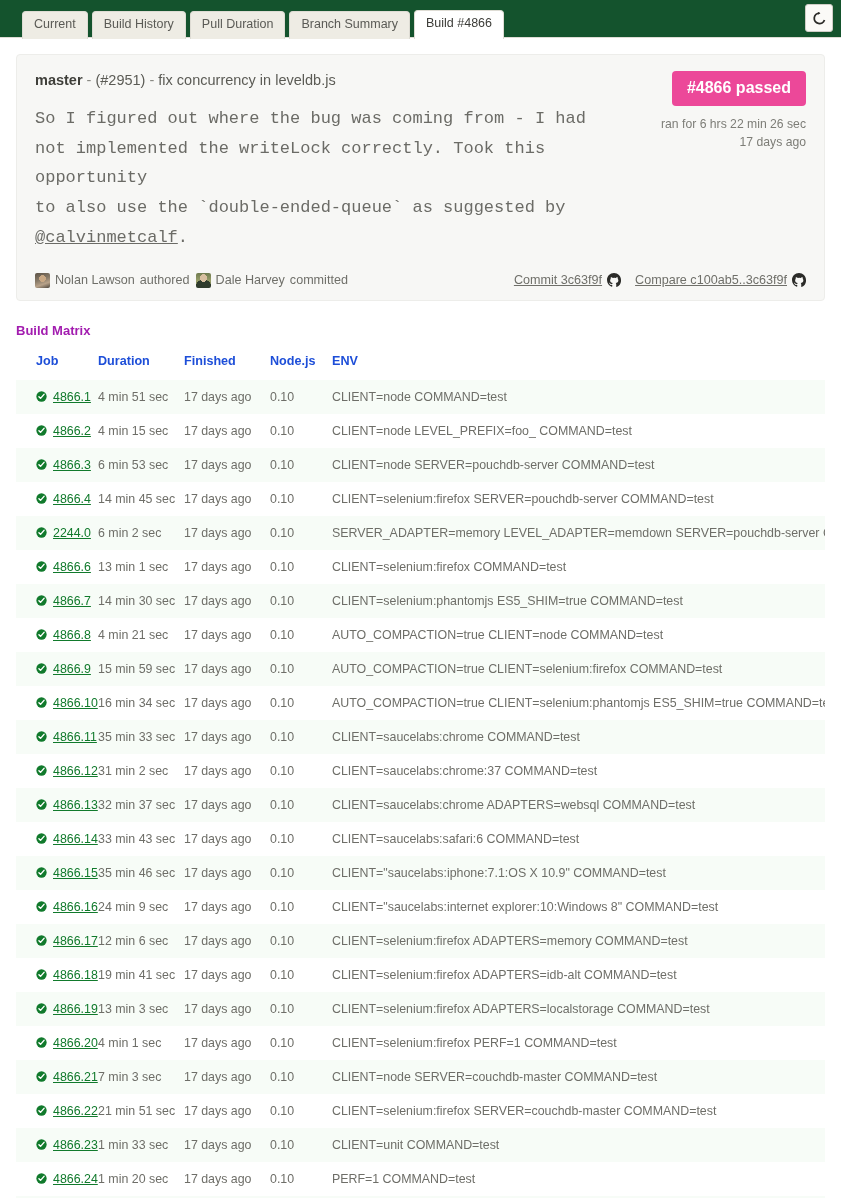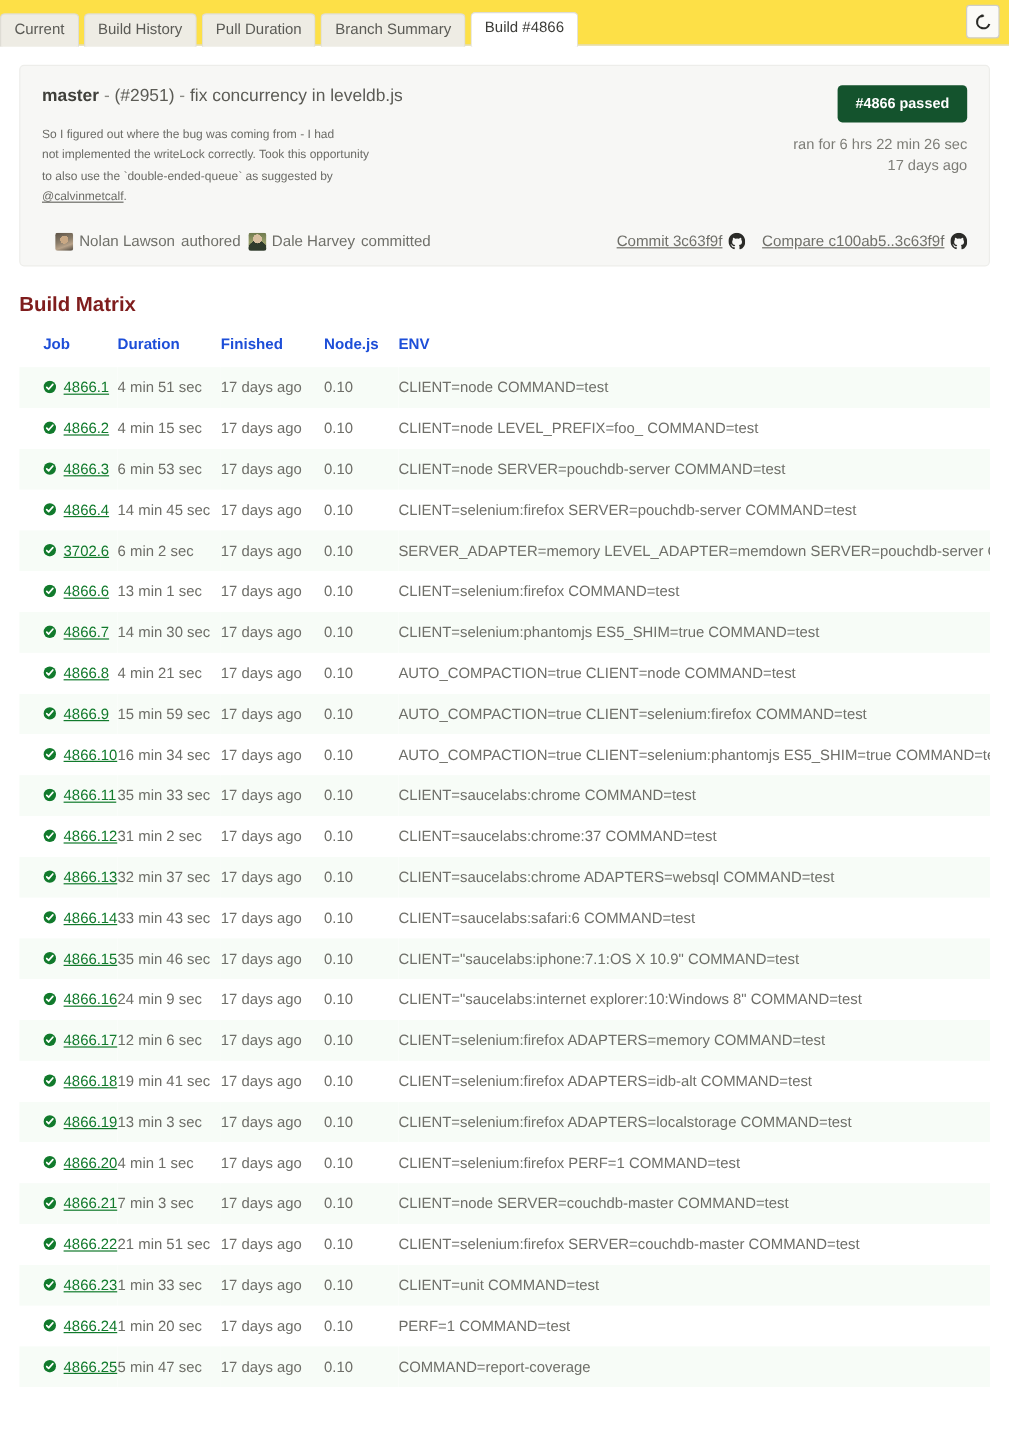--- a/index.html
+++ b/index.html
@@ -18,24 +18,24 @@
     position: relative;
     width: 841px;
     min-height: 1198px;
     box-sizing: border-box;
   }
 
   
   .tabbar {
     position: relative;
     height: 38px;
-    padding: 6px 0 0 0;
+    padding: 6px 0 0 22px;
     box-sizing: border-box;
     border-bottom: 1px solid #dedcd4;
-    background: #fde047;
+    background: #14532d;
   }
   .tabs {
     display: flex;
     align-items: flex-end;
     gap: 4px;
     height: 32px;
   }
   .tab {
     font-size: 12.5px;
     color: #5a5a55;
@@ -95,41 +95,41 @@
     color: #5b5b55;
     line-height: 1.3;
     margin-bottom: 14px;
   }
   .commit-title .branch {
     font-weight: bold;
     color: #3f3f3a;
   }
   .commit-title .sep { color: #8a8a84; }
   .commit-msg {
-    font-family: Liberation Sans, sans-serif;
-    font-size: 10px;
+    font-family: Liberation Mono, monospace;
+    font-size: 17px;
     color: #6b6b66;
     line-height: 1.75;
     white-space: pre-wrap;
     word-break: break-word;
   }
   .commit-msg a {
     color: #6b6b66;
     text-decoration: underline;
   }
   .commit-right {
     text-align: right;
     padding-left: 12px;
     flex-shrink: 0;
   }
   .status-badge {
     display: inline-block;
-    background: #14532d;
+    background: #ec4899;
     color: #ffffff;
-    font-size: 12px;
+    font-size: 16px;
     font-weight: bold;
     border-radius: 4px;
     padding: 9px 15px 10px 15px;
     line-height: 1;
     white-space: nowrap;
   }
   .ran-for {
     margin-top: 10px;
     font-size: 12.2px;
     color: #7d7d77;
@@ -142,21 +142,20 @@
     justify-content: space-between;
     align-items: center;
     font-size: 12.6px;
     color: #6f6f69;
   }
   .meta-people {
     display: flex;
     align-items: center;
     gap: 6px;
     white-space: nowrap;
-    margin-left: 11px;
   }
   .meta-people .person {
     display: inline-flex;
     align-items: center;
     gap: 5px;
   }
   .avatar {
     width: 15px;
     height: 15px;
     border-radius: 2px;
@@ -195,23 +194,23 @@
   }
   .gh-icon { display: block; }
 
   
   .matrix-wrap {
     margin: 22px 16px 0 16px;
     position: relative;
     overflow: hidden;
   }
   .matrix-title {
-    font-size: 17px;
+    font-size: 13px;
     font-weight: bold;
-    color: #7f1d1d;
+    color: #a21caf;
     margin-bottom: 16px;
   }
   table.matrix {
     border-collapse: collapse;
     width: 1020px;
     table-layout: fixed;
   }
   table.matrix th {
     text-align: left;
     font-size: 12.6px;
@@ -420,21 +419,21 @@
           </tr>
           <tr class="odd">
             <td class="pad-left-td">
               <span class="job-cell">
                 <span>
                   <svg class="check-icon" width="11" height="11" viewBox="0 0 16 16" aria-hidden="true">
                     <circle cx="8" cy="8" r="7.5" fill="#117a2c"></circle>
                     <path d="M4.3 8.4 L6.6 10.7 L11.7 4.9" fill="none" stroke="#ffffff" stroke-width="2.1" stroke-linecap="round" stroke-linejoin="round"></path>
                   </svg>
                 </span>
-                <a class="job-link">3702.6</a>
+                <a class="job-link">2244.0</a>
               </span>
             </td>
             <td>6 min 2 sec</td>
             <td>17 days ago</td>
             <td>0.10</td>
             <td class="env-cell">SERVER_ADAPTER=memory LEVEL_ADAPTER=memdown SERVER=pouchdb-server COMMAND=test</td>
           </tr>
           <tr class="">
             <td class="pad-left-td">
               <span class="job-cell">

